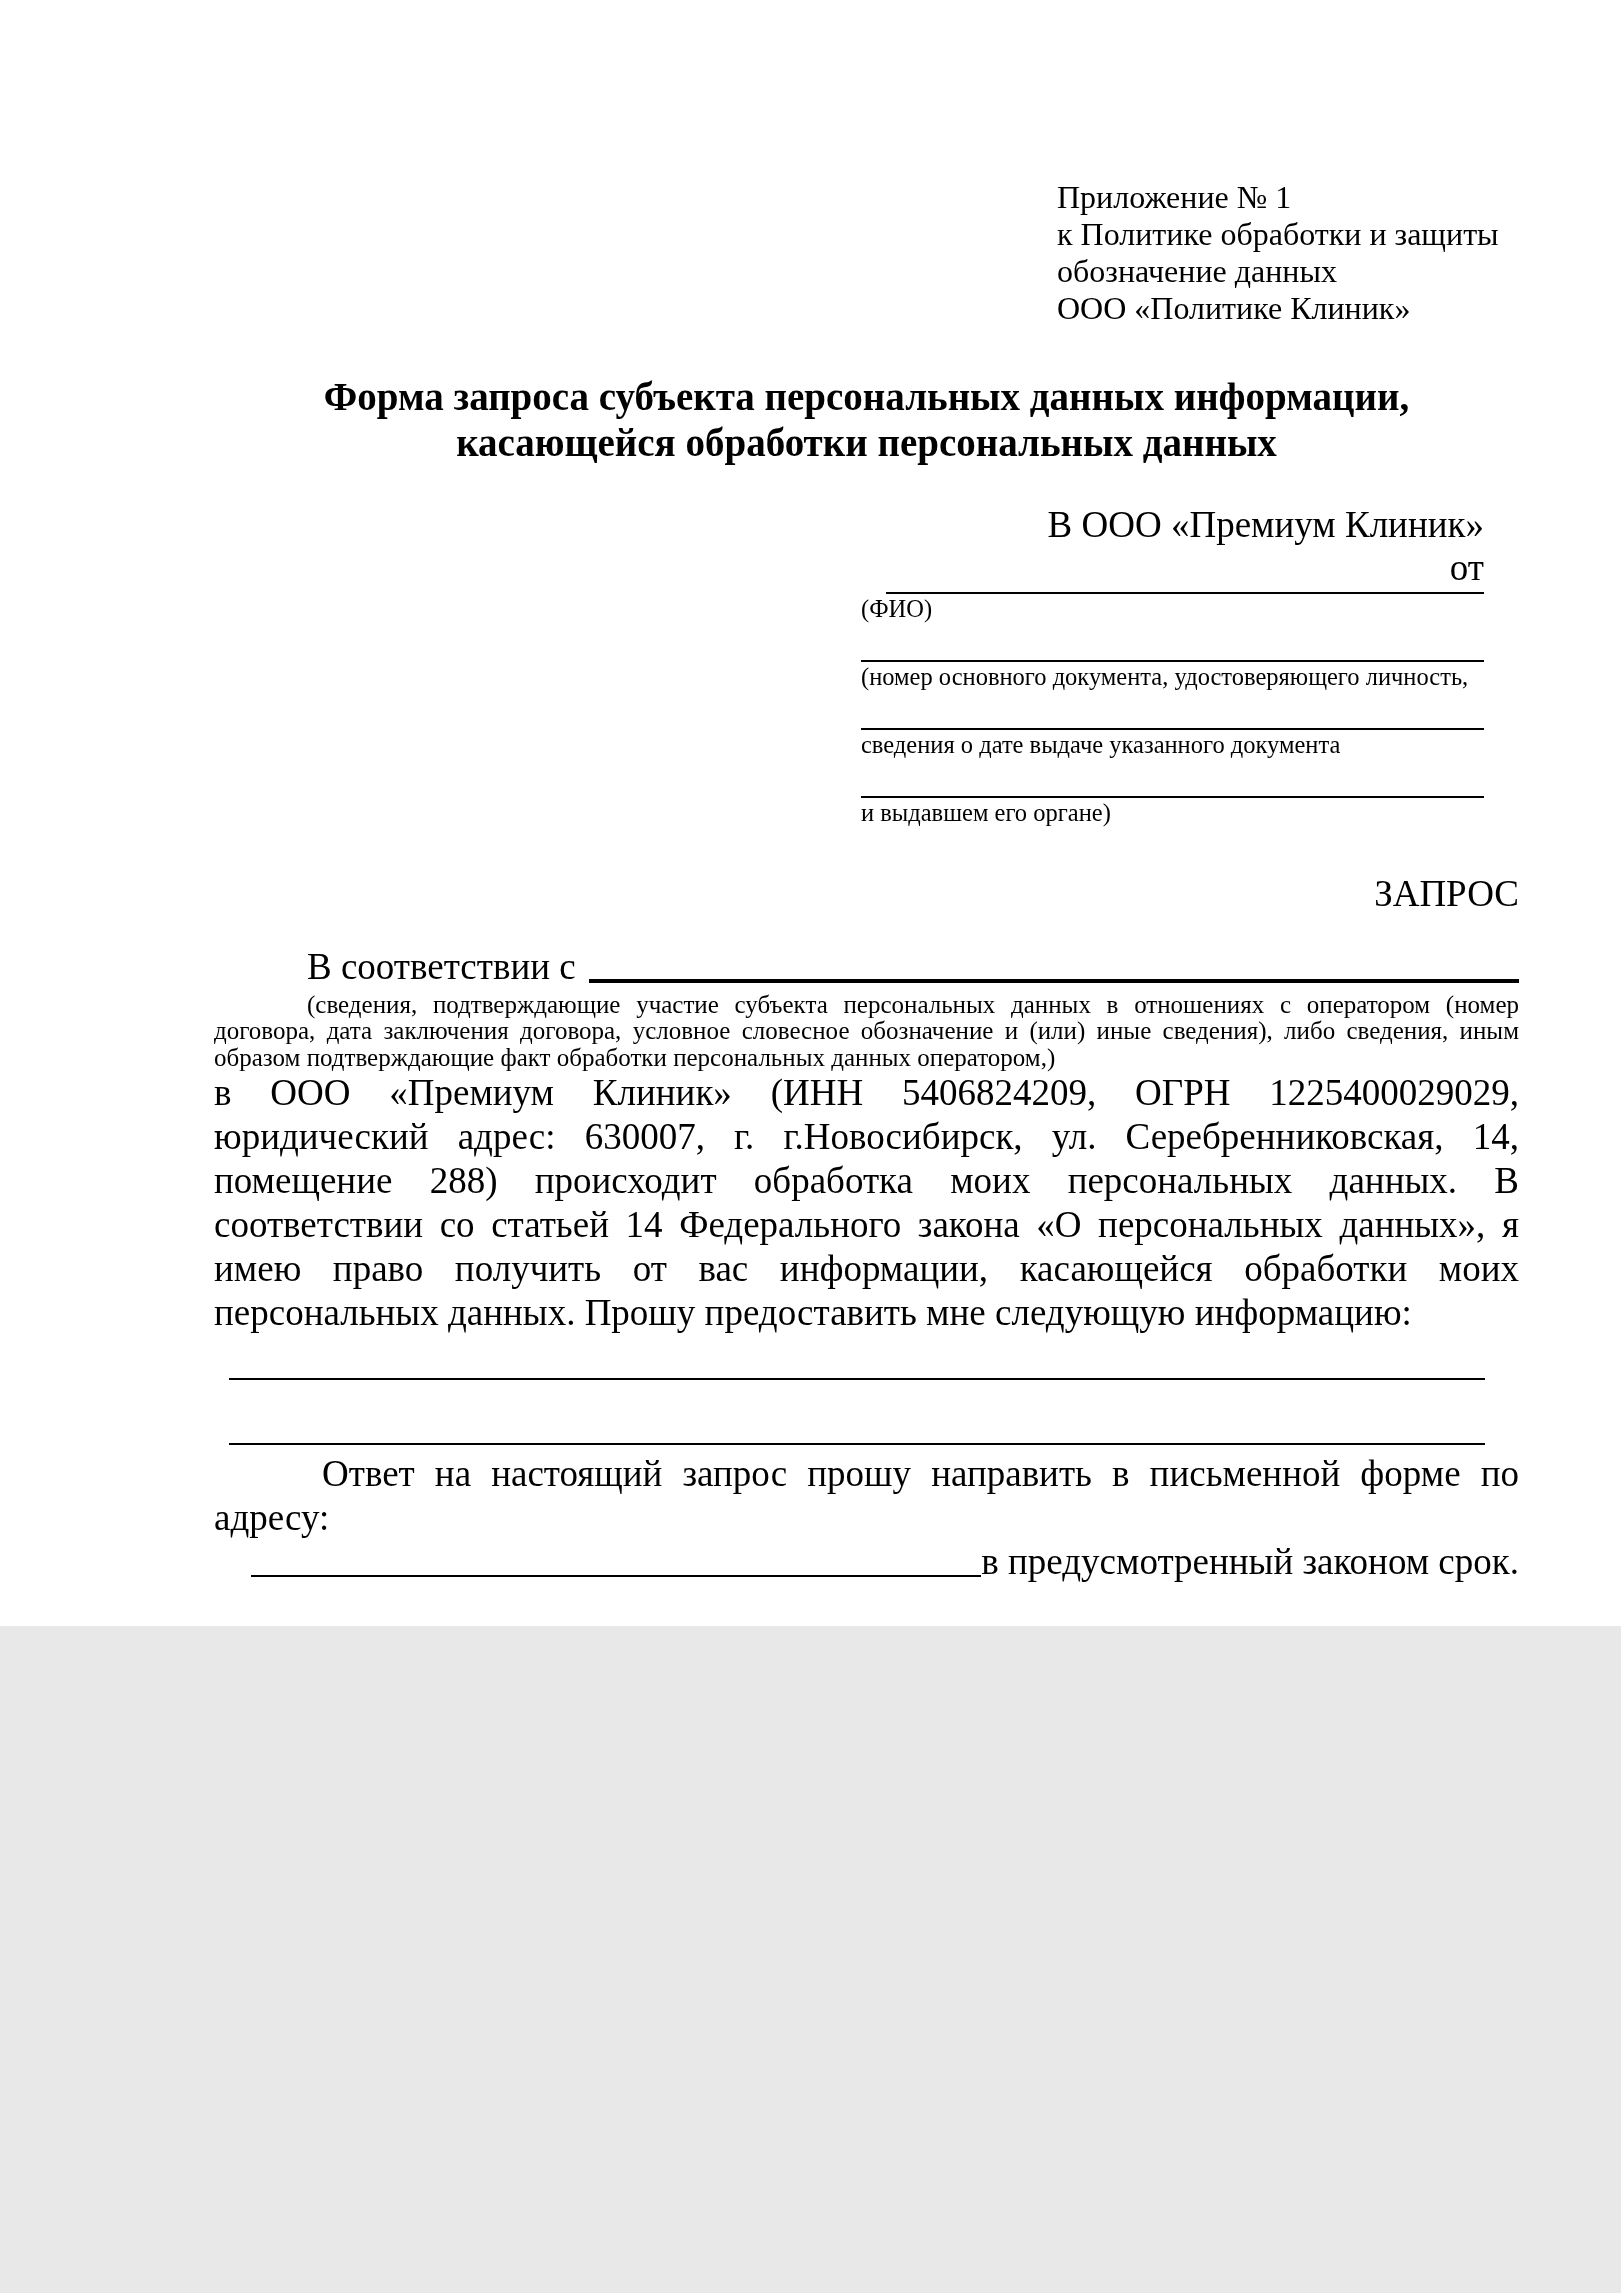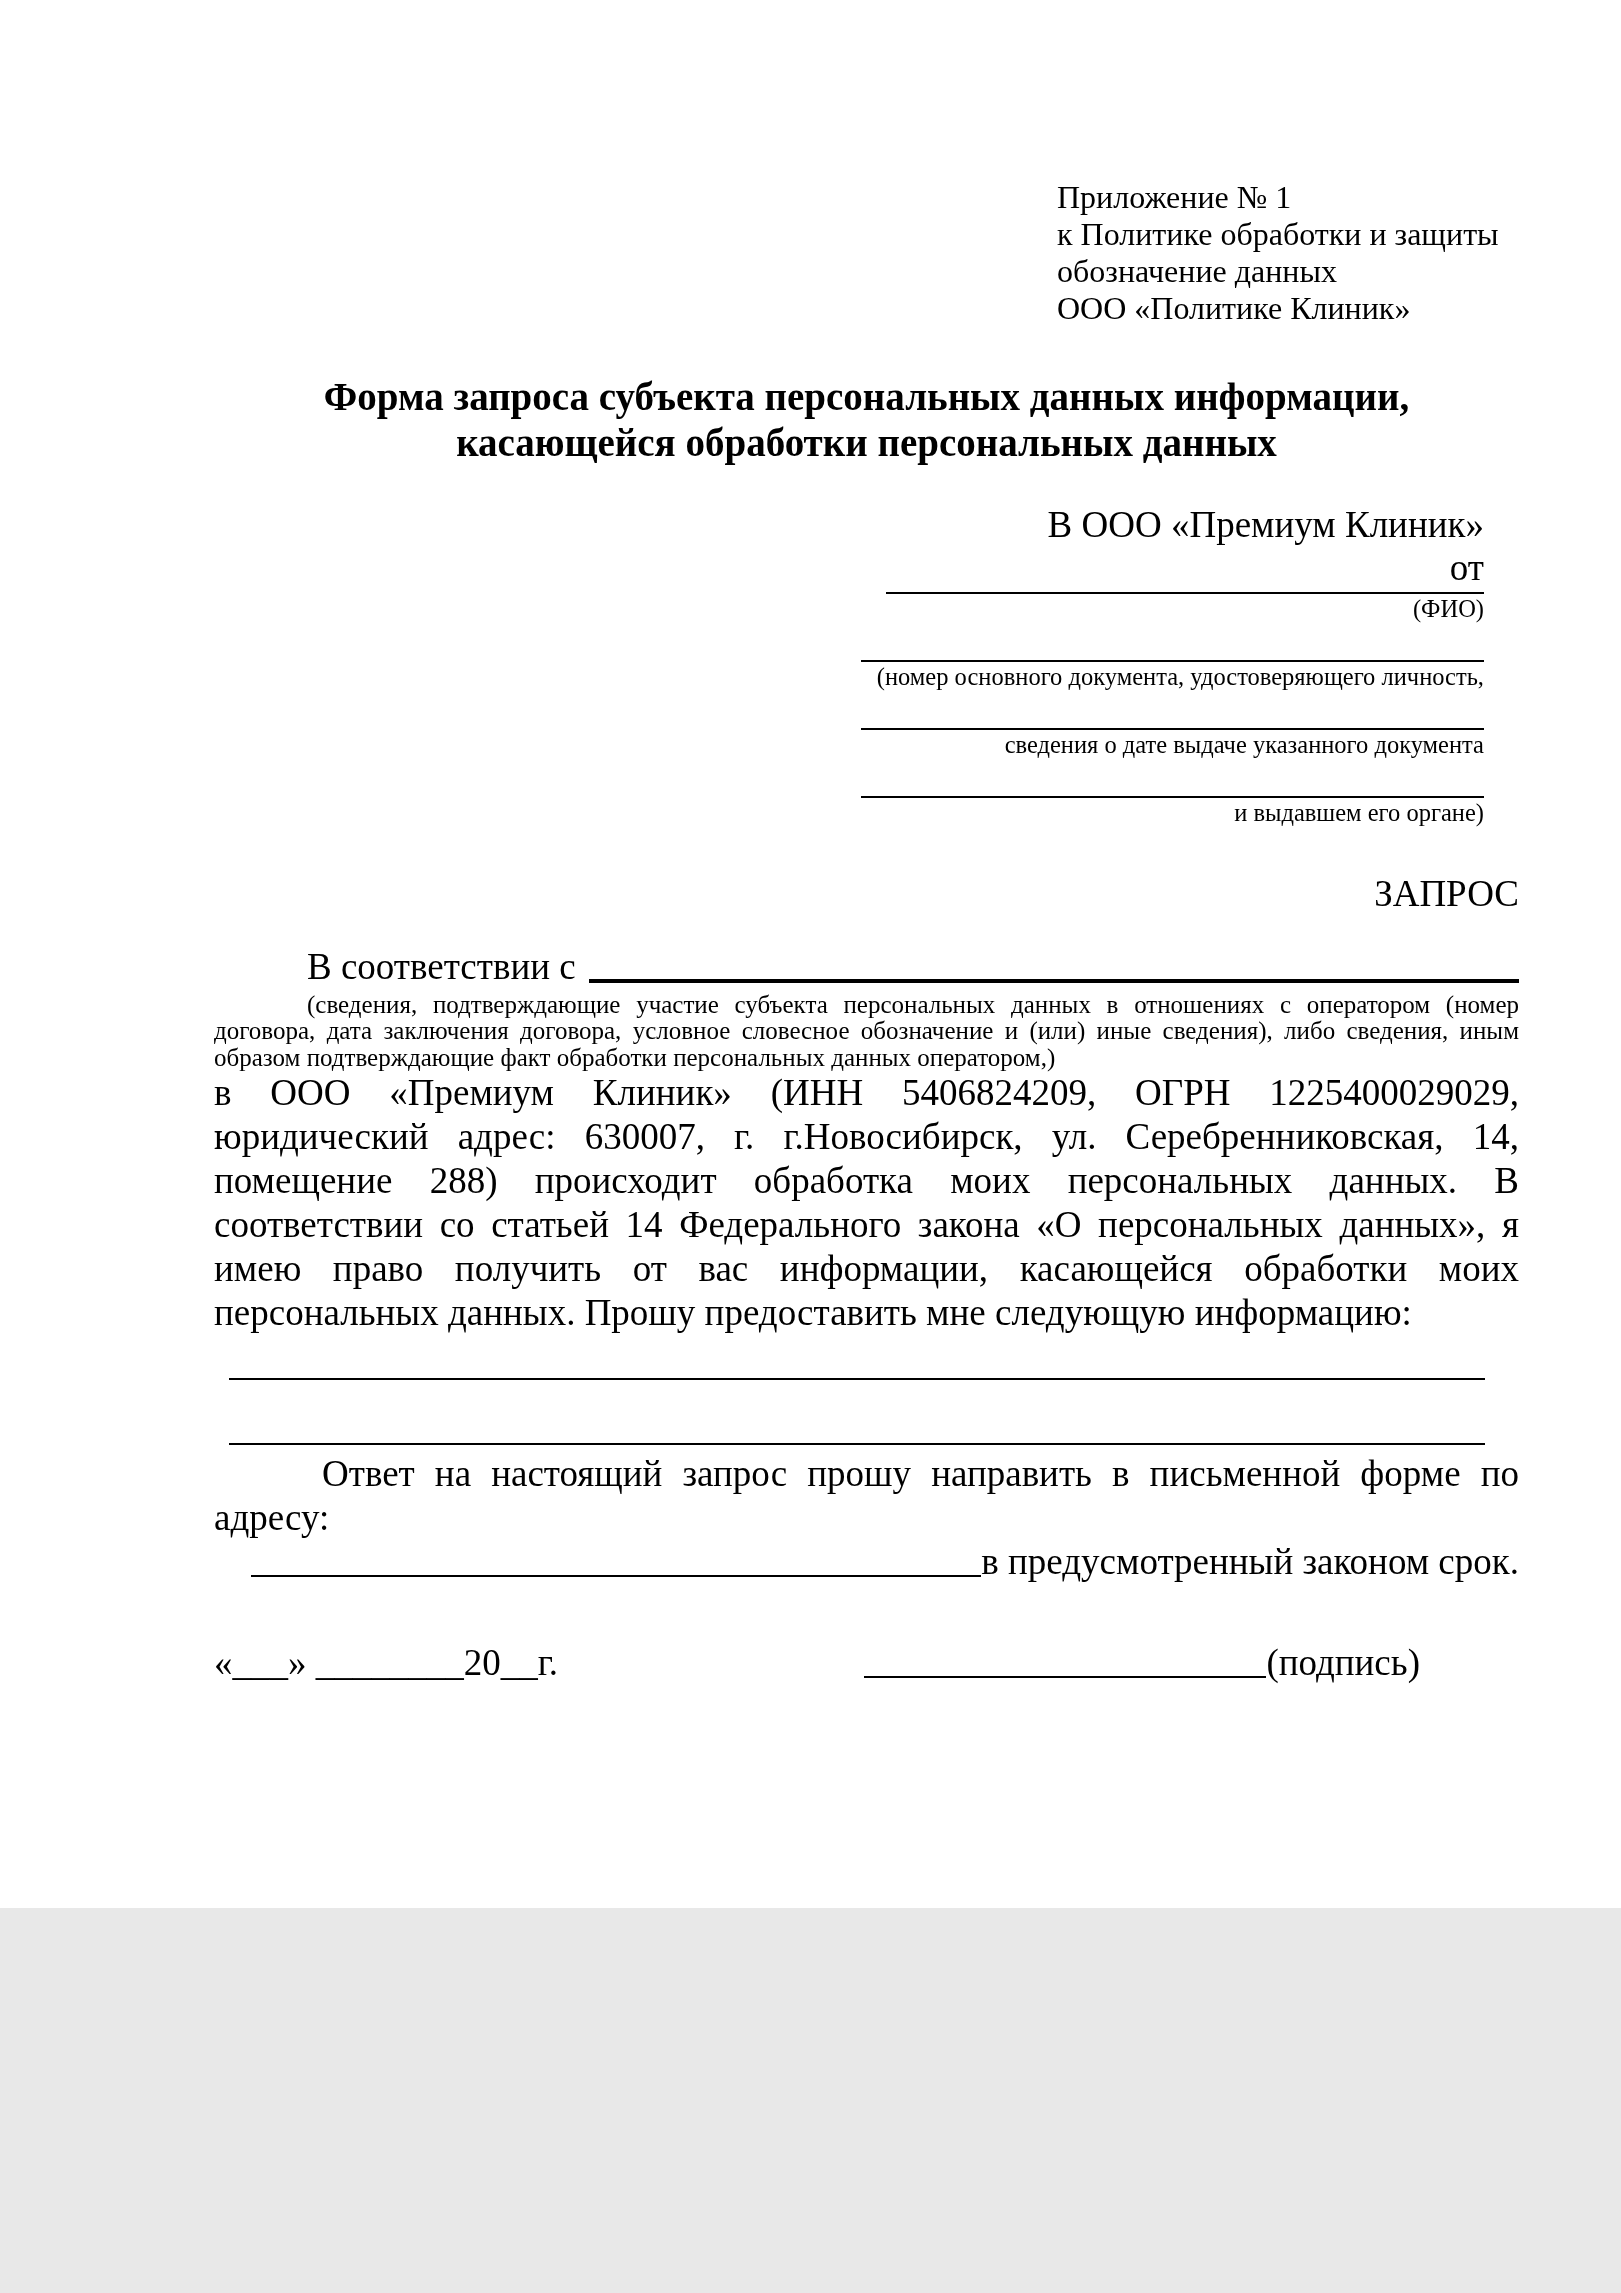--- a/index.html
+++ b/index.html
@@ -1,19 +1,19 @@
 <!DOCTYPE html>
 <html><head>
 <meta charset="utf-8">
 <style>
   html, body { margin: 0; padding: 0; background: #e8e8e8; }
   .page {
     position: relative;
     width: 1621px;
-    height: 1908px;
+    height: 1626px;
     margin: 0 auto;
     background: #ffffff;
     color: #000000;
     font-family: "Liberation Serif", "DejaVu Serif", serif;
     box-sizing: border-box;
     padding: 179px 102px 0 214px;
     overflow: hidden;
   }
   
   .header-block { margin-left: 843px; font-size: 32px; line-height: 37px; }
@@ -29,21 +29,21 @@
     line-height: 46px;
   }
 
   
   .addressee { margin-left: 647px; width: 623px; margin-top: 37px; font-size: 37px; line-height: 43px; }
   .addressee-to, .addressee-from { white-space: nowrap; text-align: right; }
   .fio-field { margin-top: 0; }
   .blank-rule { height: 0; border-bottom: 2.9px solid #000; }
   .rule-1 { margin-left: 24.5px; margin-top: 2.9px; }
   .rule-sp { margin-top: 37px; }
-  .fio-caption { font-size: 24.5px; line-height: 29px; text-align: right; }
+  .fio-caption { font-size: 24.5px; line-height: 29px; text-align: left; }
 
   
   .zapros-heading { text-align: right; font-size: 37px; line-height: 43px; margin-top: 45px; }
   .intro-row { display: flex; margin-top: 30px; font-size: 37px; line-height: 43px; }
   .intro-label { margin-left: 93px; white-space: nowrap; }
   .intro-blank { flex: 1; border-bottom: 4.9px solid #000; margin-bottom: 4.9px; margin-left: 13.7px; }
   .small-caption {
     font-size: 25px; line-height: 26.5px;
     text-align: justify; text-indent: 93px; margin: 3.9px 0 0 0;
   }

